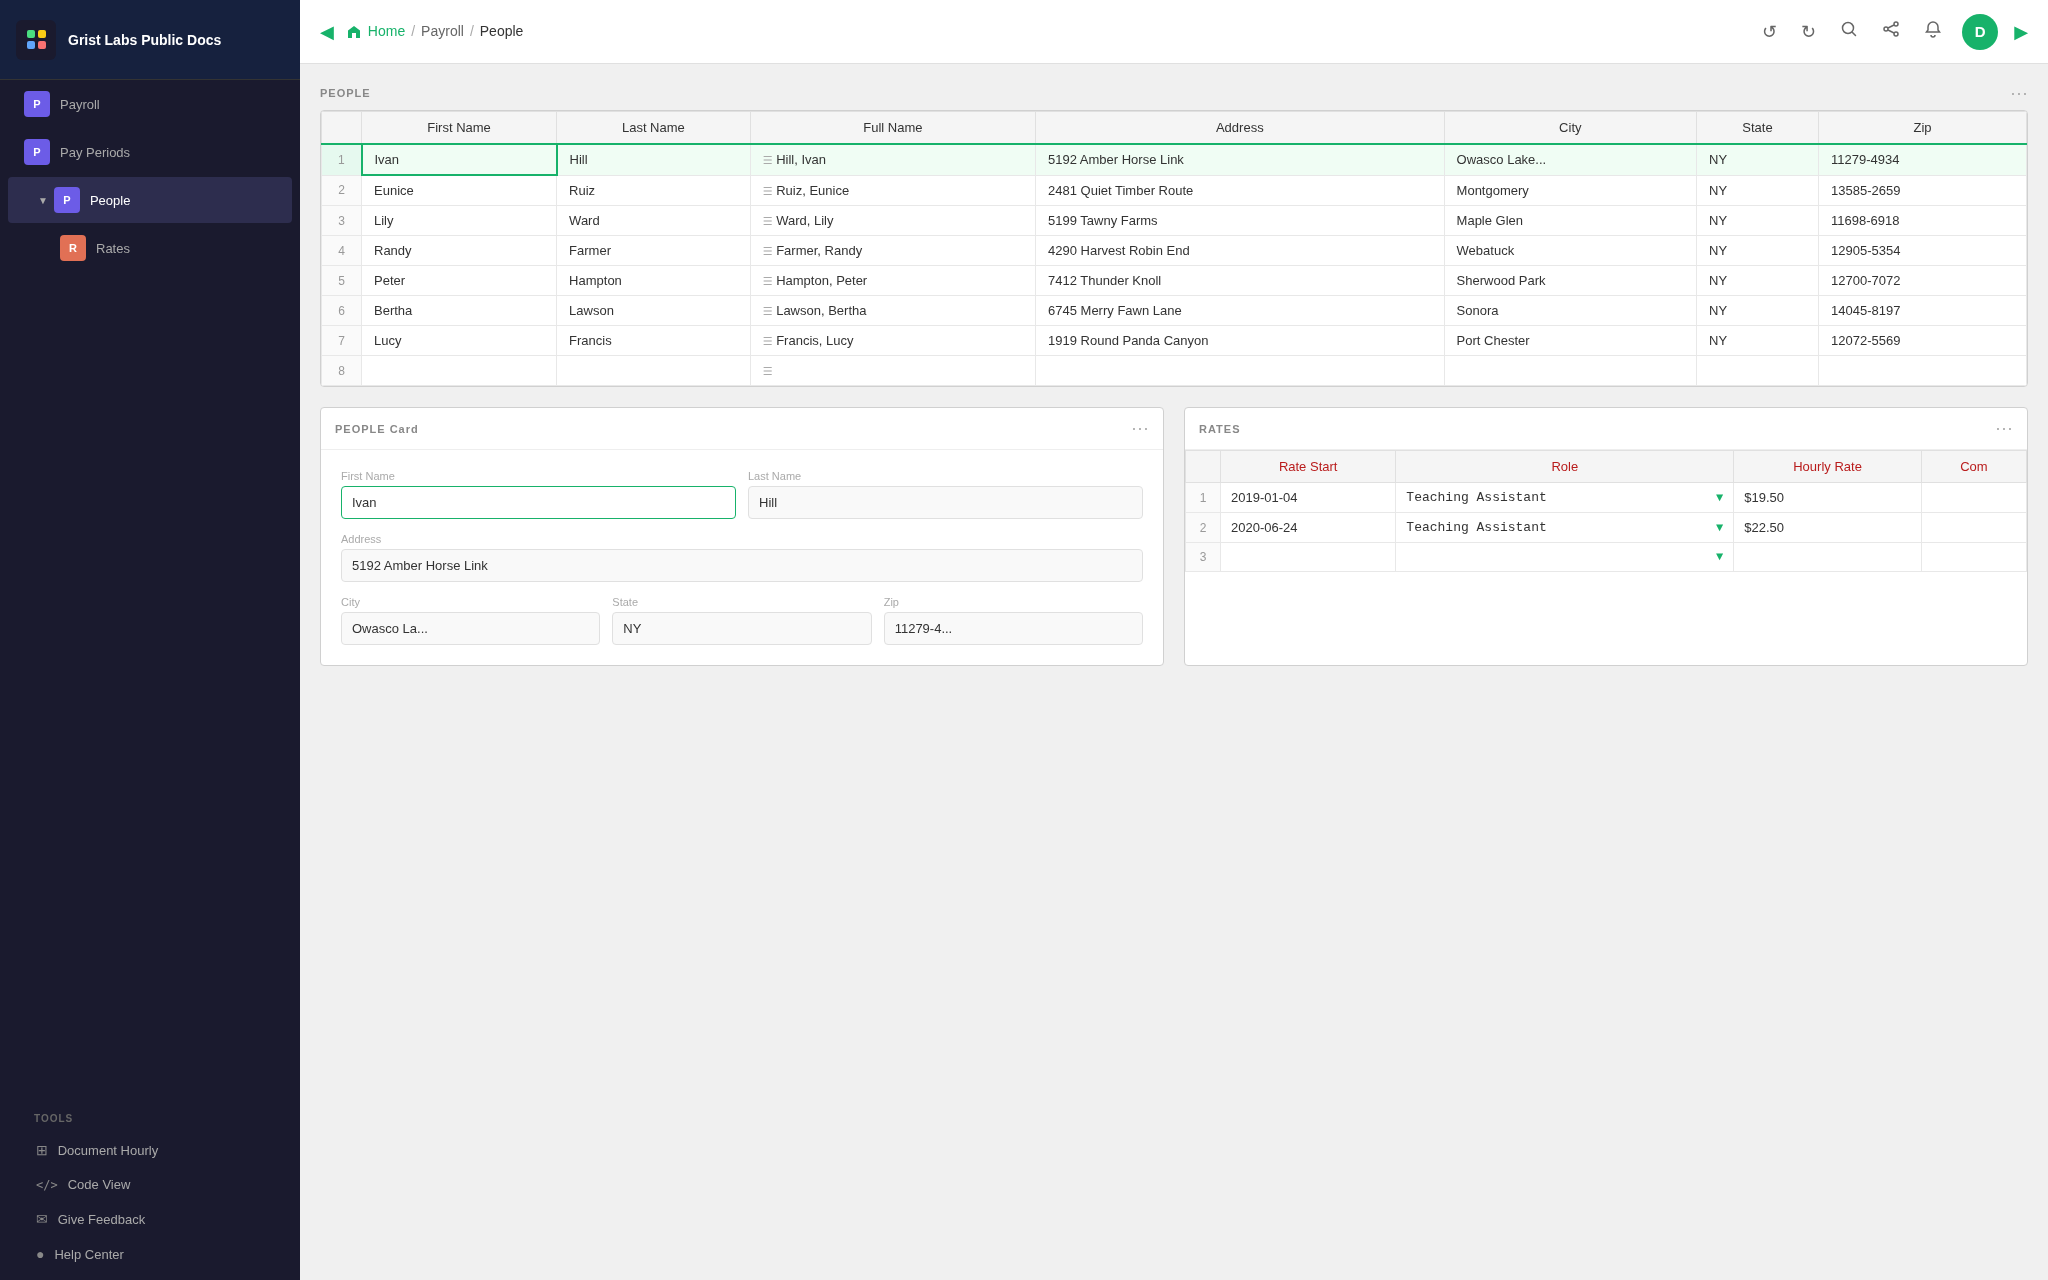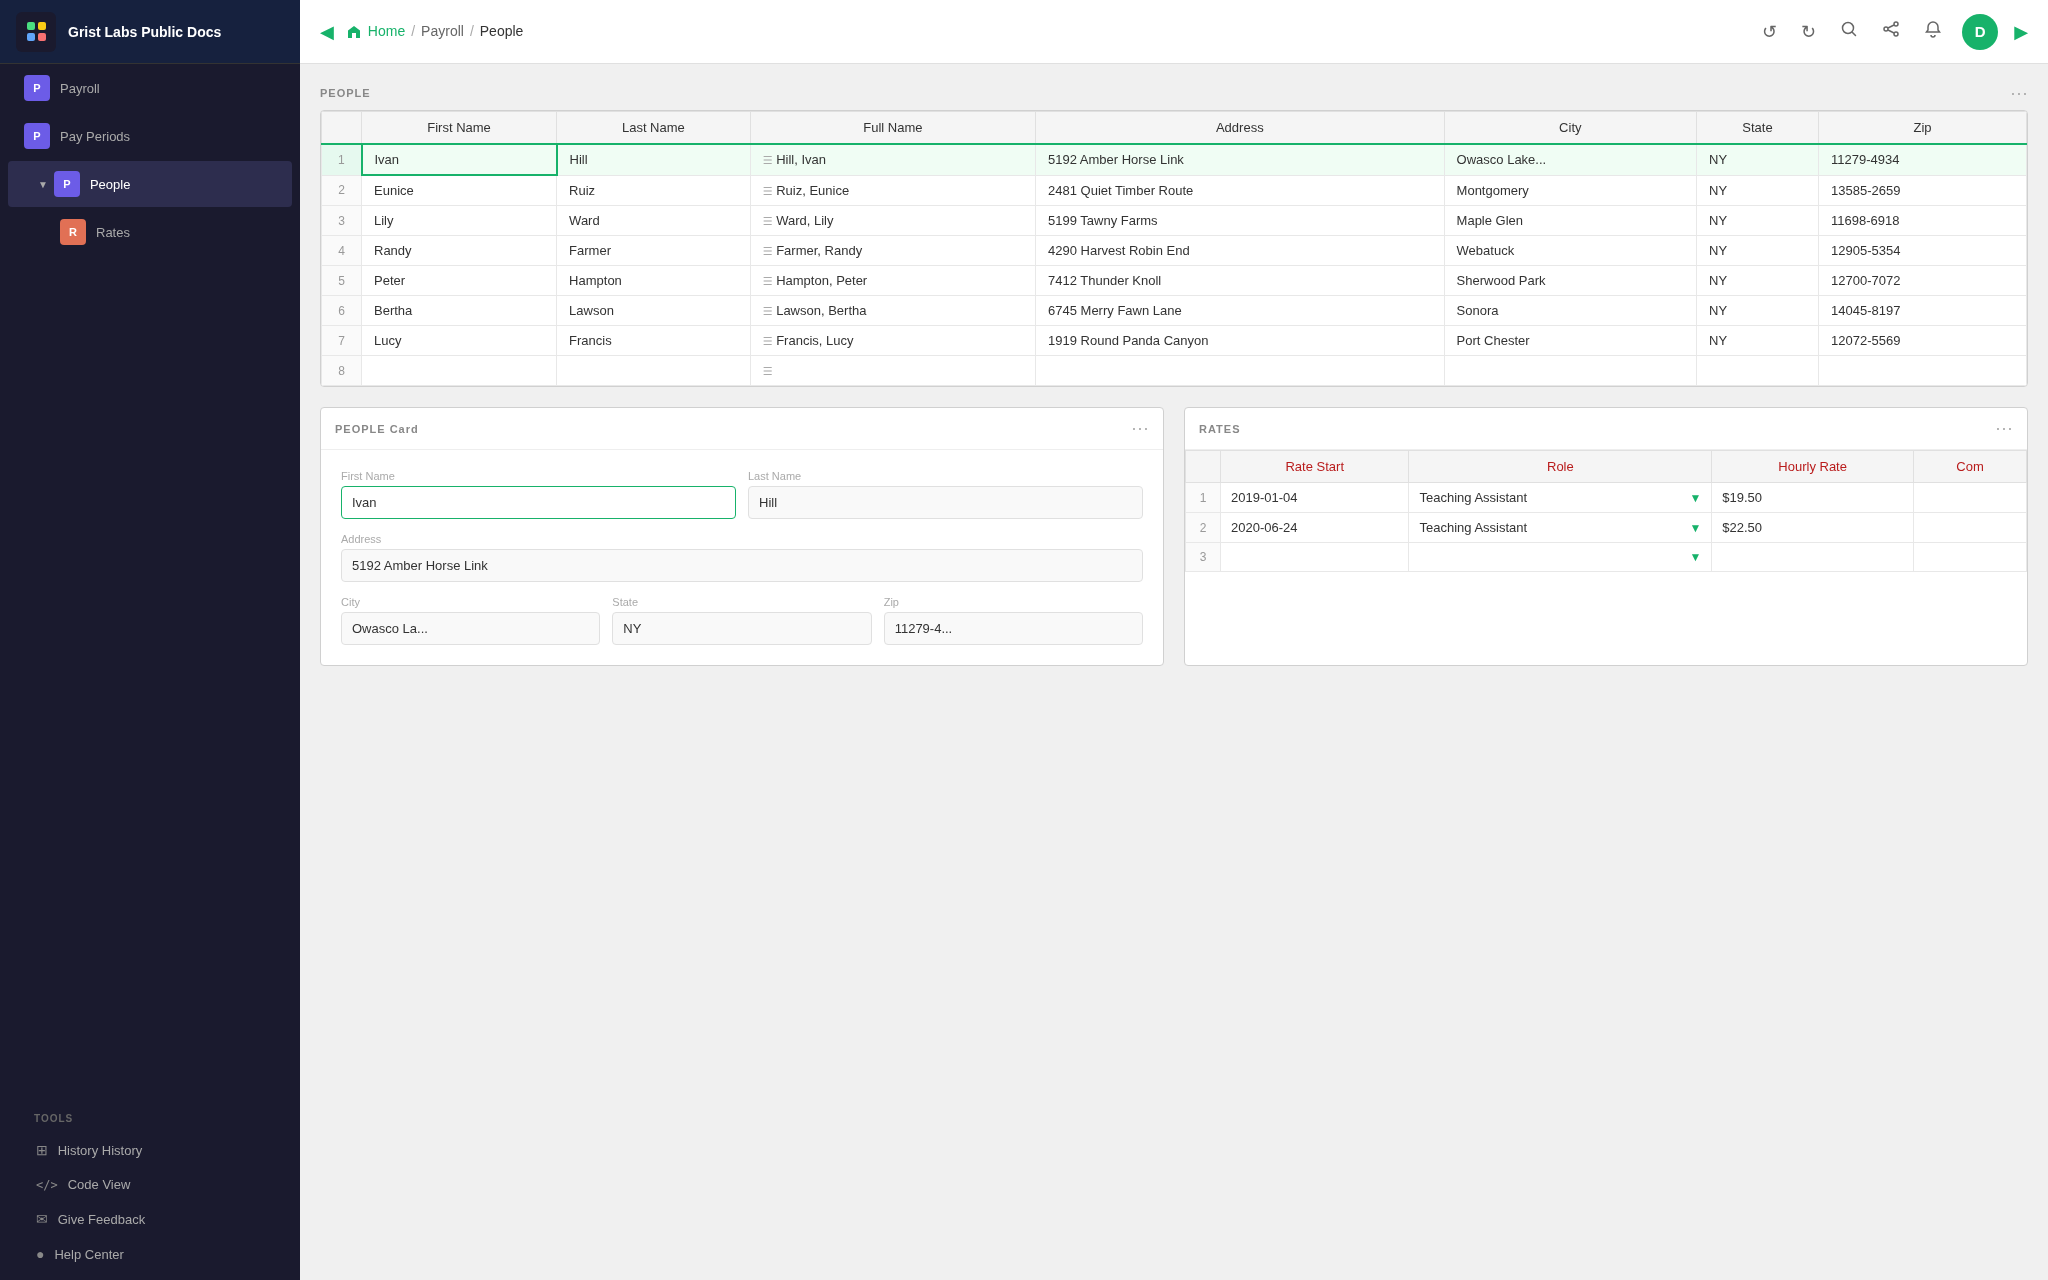--- a/index.html
+++ b/index.html
@@ -12,21 +12,21 @@
       background: #1a1a2e;
       display: flex;
       flex-direction: column;
       color: #ccc;
     }
     #sidebar-header {
       background: #16213e;
       display: flex;
       align-items: center;
       padding: 0 16px;
-      height: 64px;
+      height: 80px;
       border-bottom: 1px solid #333;
     }
     #app-logo {
       width: 40px;
       height: 40px;
       background: #1a1a2e;
       display: flex;
       align-items: center;
       justify-content: center;
       border-radius: 6px;
@@ -235,21 +235,21 @@
       text-align: center;
       font-weight: 500;
       color: #b91c1c;
     }
     .rates-table td {
       border: 1px solid #e8e8e8;
       padding: 7px 10px;
       color: #333;
     }
     .rates-table td:first-child { text-align: center; color: #999; font-size: 12px; width: 35px; background: #fafafa; }
-    .dropdown-cell { display: flex; align-items: center; justify-content: space-between; }
+    .dropdown-cell { display: flex; align-items: center; justify-content: space-between; font-family: Liberation Mono, monospace; }
     .dropdown-arrow { color: #17b26a; font-size: 12px; }
   </style>
 </head>
 <body>
 
 <div id="sidebar">
   <div id="sidebar-header">
     <div id="app-logo">
       <div class="logo-grid">
         <div class="logo-dot logo-dot-1"></div>
@@ -280,21 +280,21 @@
     <span class="nav-icon nav-icon-rates">R</span>
     <span>Rates</span>
   </div>
 
   <div class="sidebar-spacer"></div>
 
   <div class="tools-section">
     <div class="tools-label">TOOLS</div>
     <div class="tool-item">
       <span class="tool-icon">⊞</span>
-      <span>History History</span>
+      <span>Document Hourly</span>
     </div>
     <div class="tool-item">
       <span class="tool-icon" style="font-family:monospace;font-size:12px;">&lt;/&gt;</span>
       <span>Code View</span>
     </div>
     <div class="tool-item">
       <span class="tool-icon">✉</span>
       <span>Give Feedback</span>
     </div>
     <div class="tool-item">

